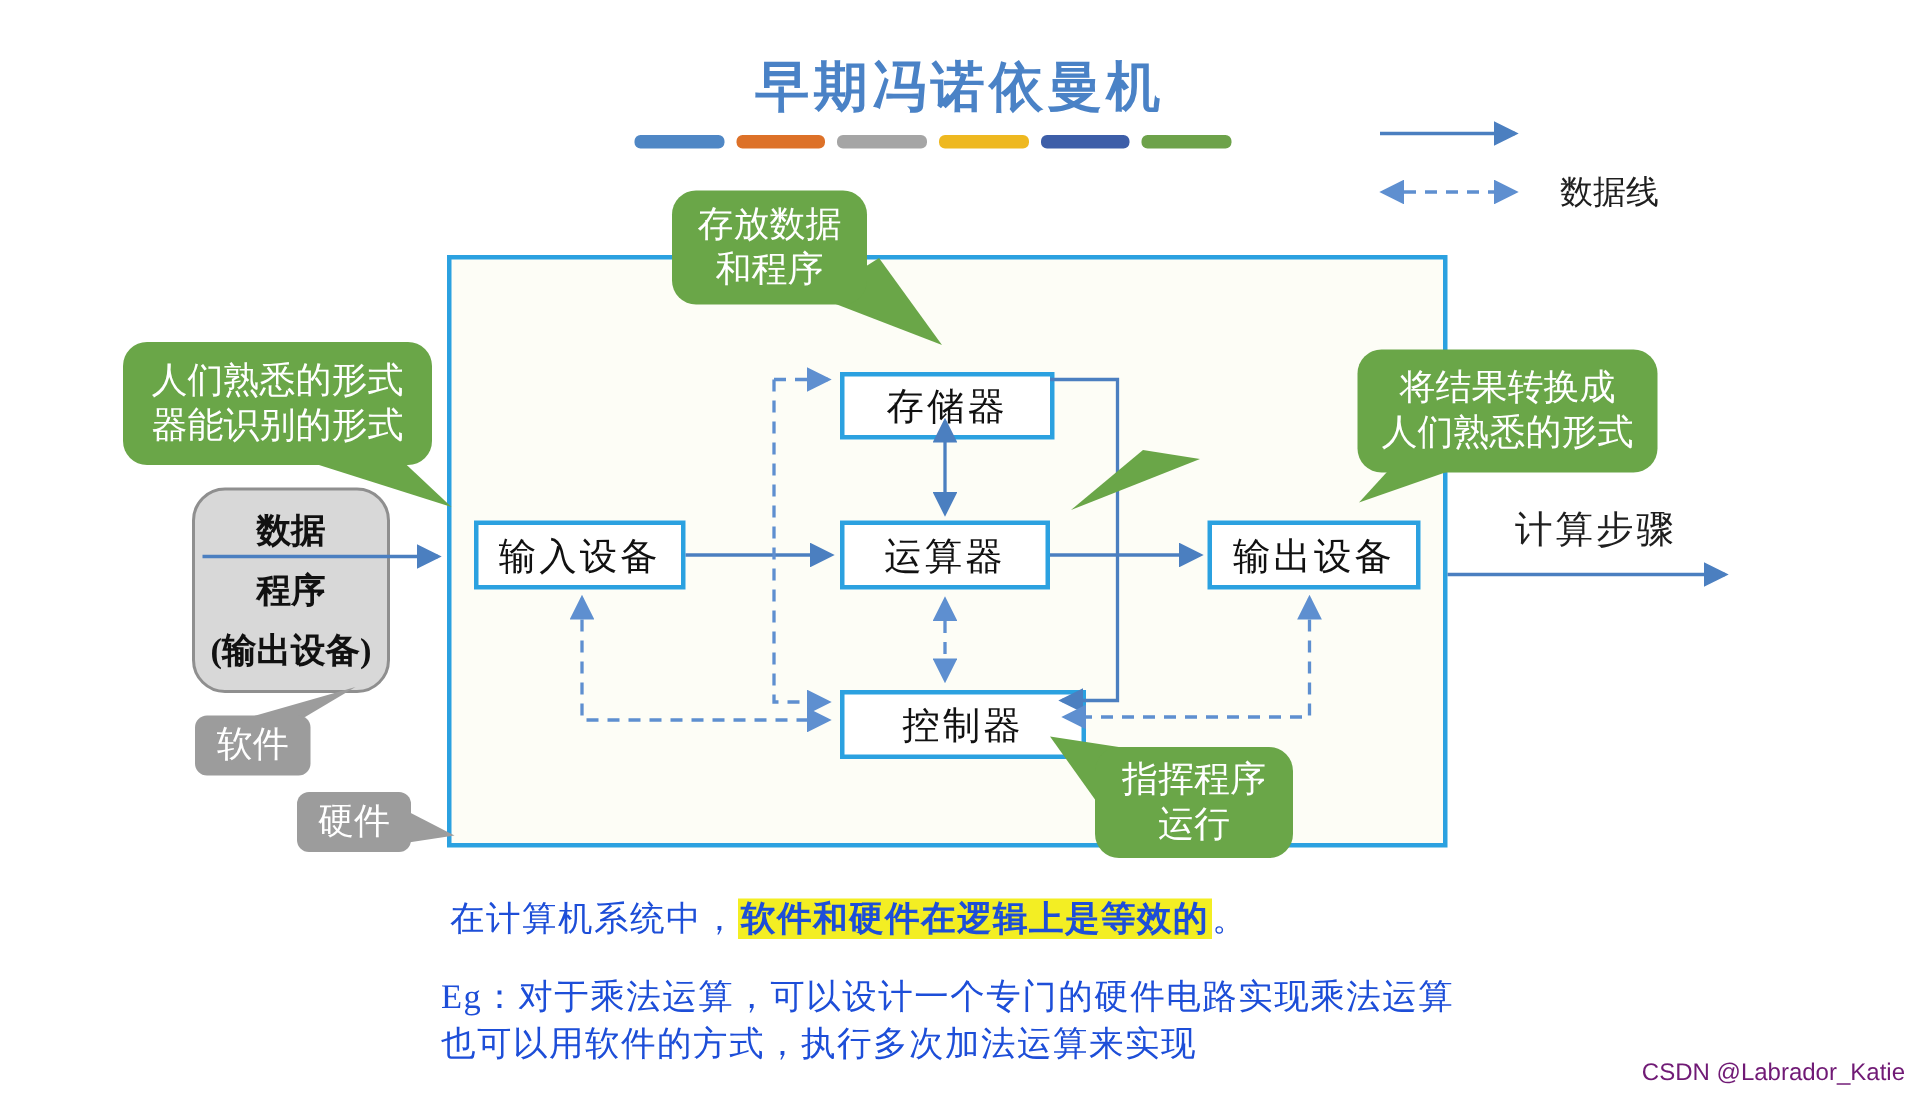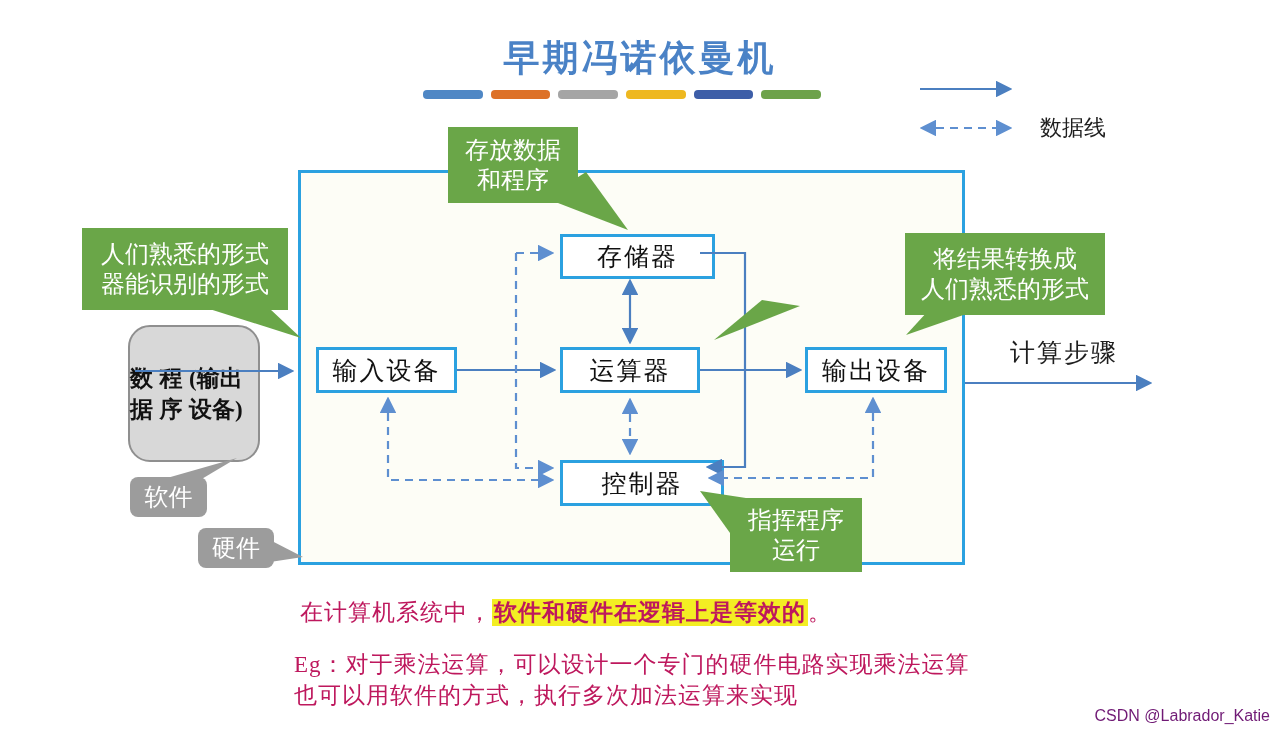--- a/index.html
+++ b/index.html
@@ -29,58 +29,58 @@
     left:298px; top:170px; width:667px; height:395px;
     border:3px solid #2ba1e0; background:#fdfdf6; z-index:1;
   }
 
   
   .comp-box {
     position:absolute; z-index:2; background:#ffffff;
     border:3px solid #2ba1e0; display:flex; align-items:center; justify-content:center;
     font-size:25px; letter-spacing:2px; color:#111;
   }
-  #box-memory  { left:560px; top:234px; width:155px; height:45px;text-align:right; }
+  #box-memory  { left:560px; top:248px; width:143px; height:45px;text-align:right; }
   #box-input   { left:316px; top:347px; width:141px; height:46px; }
   #box-alu     { left:560px; top:347px; width:140px; height:46px; }
   #box-output  { left:805px; top:347px; width:142px; height:46px; }
   #box-control { left:560px; top:460px; width:164px; height:46px; }
 
   
   #data-box {
     left:128px; top:325px; width:132px; height:137px; z-index:2;
     background:#d8d8d8; border:2px solid #8f8f8f; border-radius:22px;
-    display:flex; flex-direction:row; align-items:center; justify-content:space-around;
+    display:flex; flex-direction:column; align-items:center; justify-content:space-around;
     font-size:23px; font-weight:bold; color:#111; padding:6px 0;
   }
 
   
   #wires { left:0; top:0; width:1280px; height:734px; z-index:3; pointer-events:none; }
 
   
   .bubble {
-    position:absolute; z-index:4; border-radius:0; color:#ffffff;
+    position:absolute; z-index:4; border-radius:16px; color:#ffffff;
     display:flex; flex-direction:column; align-items:center; justify-content:center;
     text-align:center; line-height:1.25;
   }
   .bubble.green { background:#6aa648; font-size:24px; }
   .bubble.gray  { background:#9c9c9c; font-size:24px; border-radius:8px; }
   #bubble-store      { left:448px; top:127px; width:130px; height:76px; }
   #bubble-convert-in { left:82px;  top:228px; width:206px; height:82px; }
   #bubble-arith      { left:753px; top:227px; width:132px; height:80px; }
   #bubble-convert-out{ left:905px; top:233px; width:200px; height:82px; }
   #bubble-command    { left:730px; top:498px; width:132px; height:74px; }
   #tag-software { left:130px; top:477px; width:77px; height:40px; }
   #tag-hardware { left:198px; top:528px; width:76px; height:40px; }
 
   
   #result-label { left:1010px; top:336px; font-size:25px; letter-spacing:2px; }
 
   
-  .note { position:absolute; font-size:23px; letter-spacing:1px; color:#be185d; }
+  .note { position:absolute; font-size:23px; letter-spacing:1px; color:#1d4ed8; }
   #note1 { left:300px; top:597px; }
   #note1 .hl { background:#f3ee23; font-weight:bold; padding:1px 2px; }
   #note2 { left:294px; top:649px; }
   #note3 { left:294px; top:680px; }
 
   #watermark {
     right:10px; top:707px; font-size:16px; color:#701a75;
     font-family:"Liberation Sans", sans-serif;
   }
 </style>

